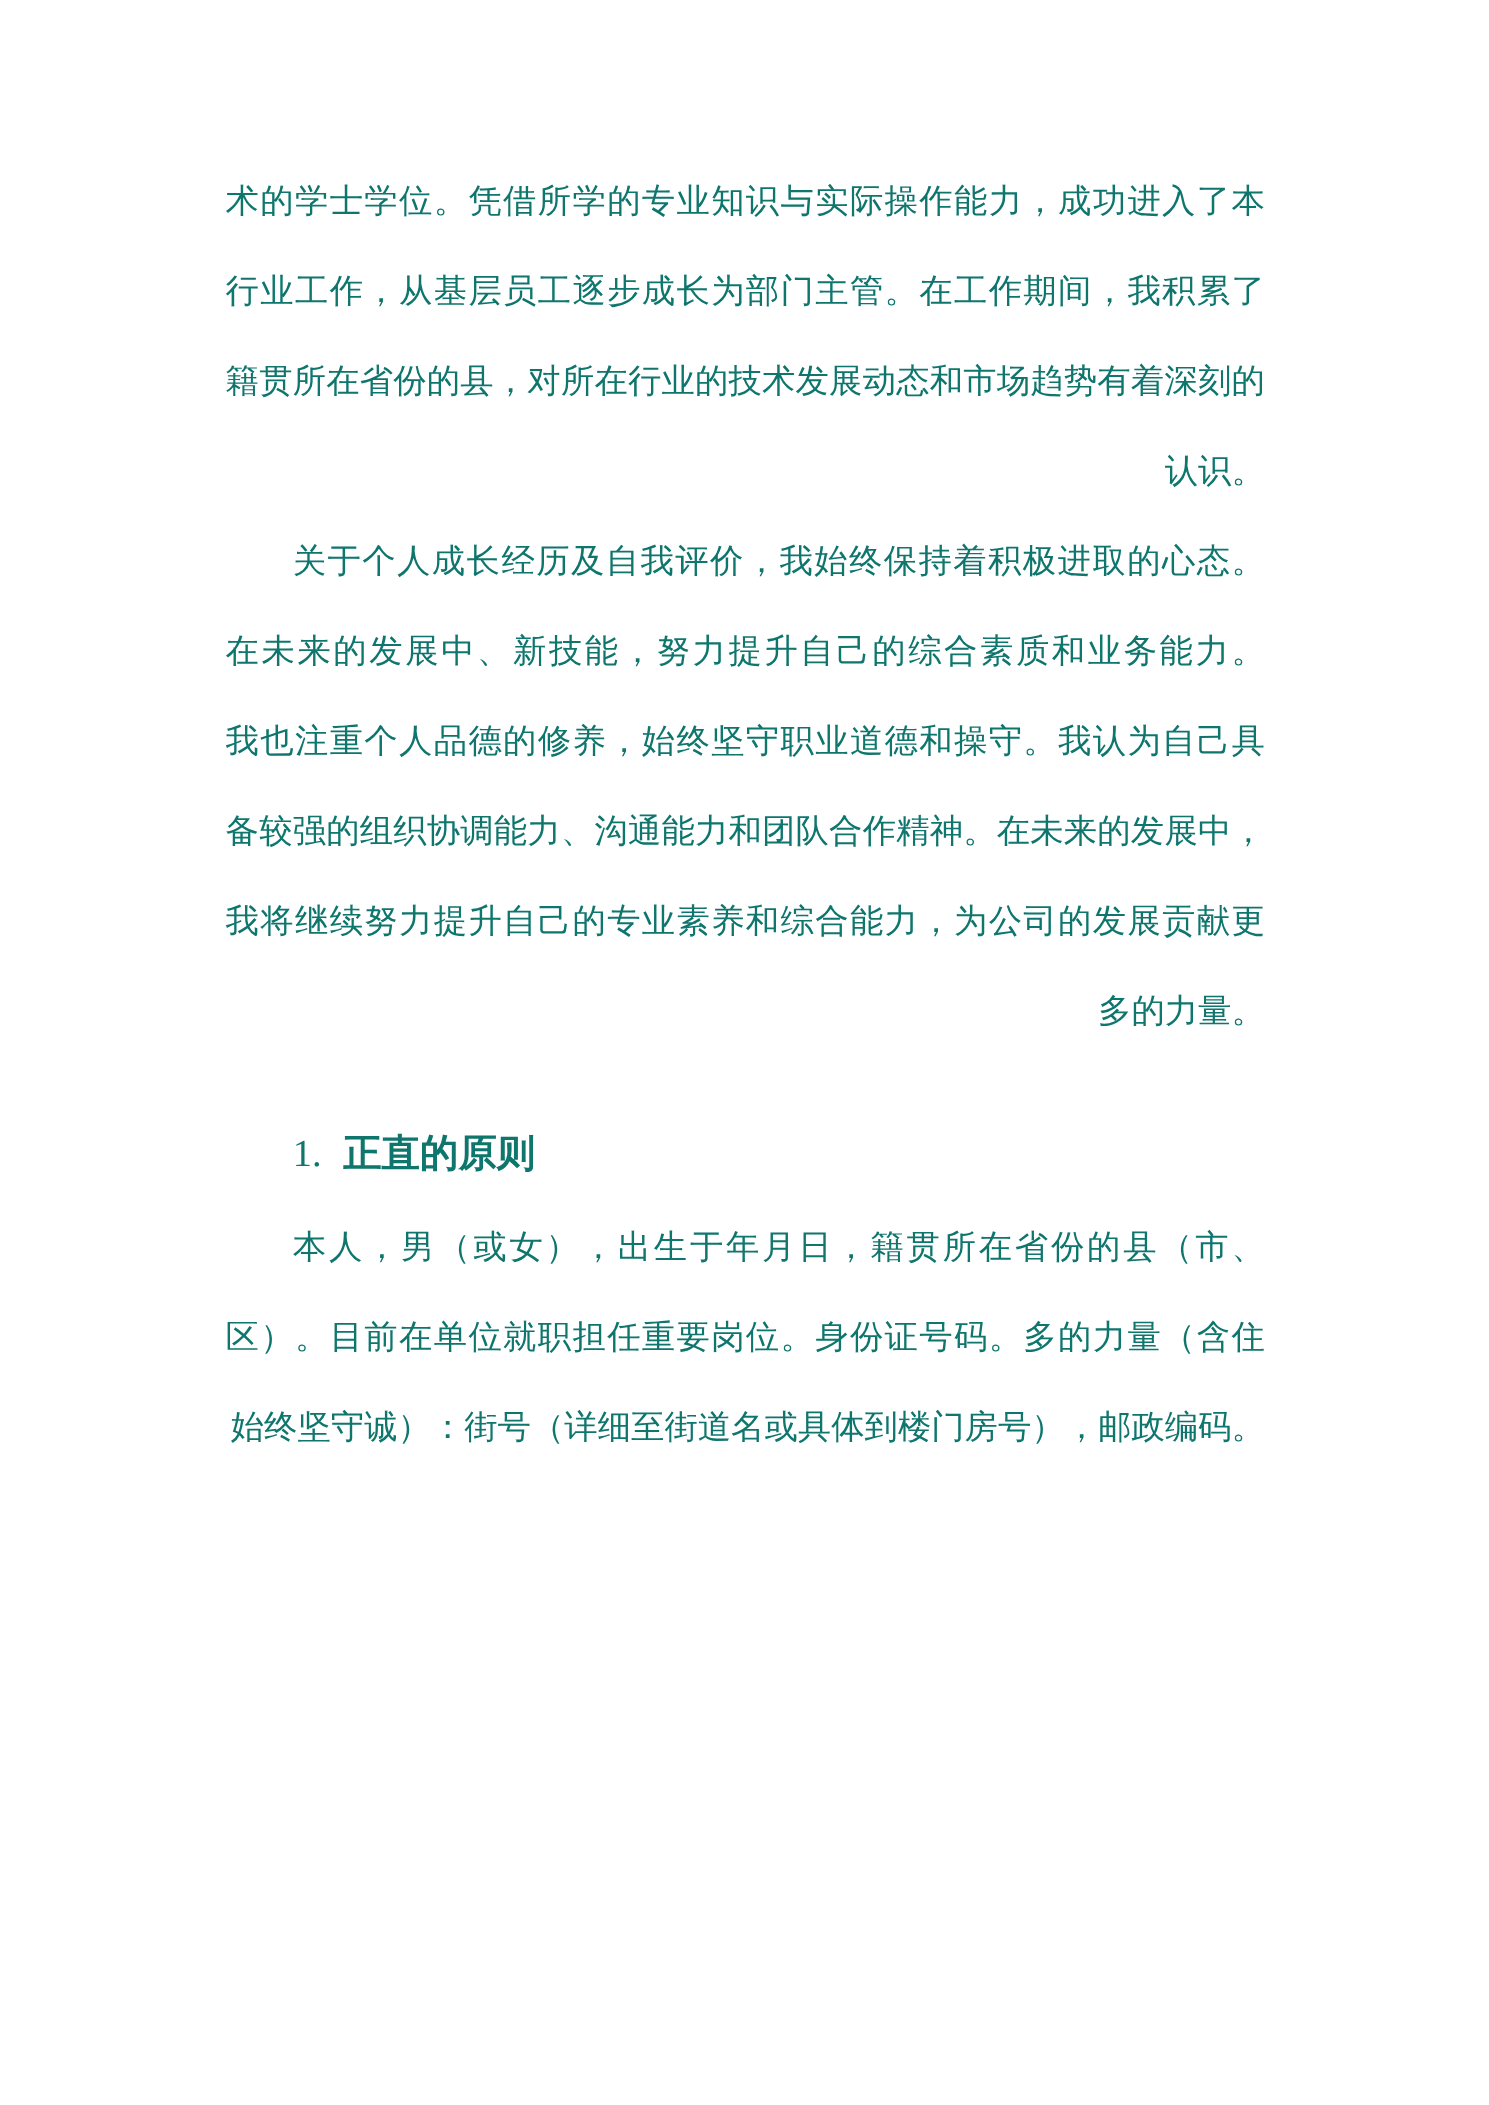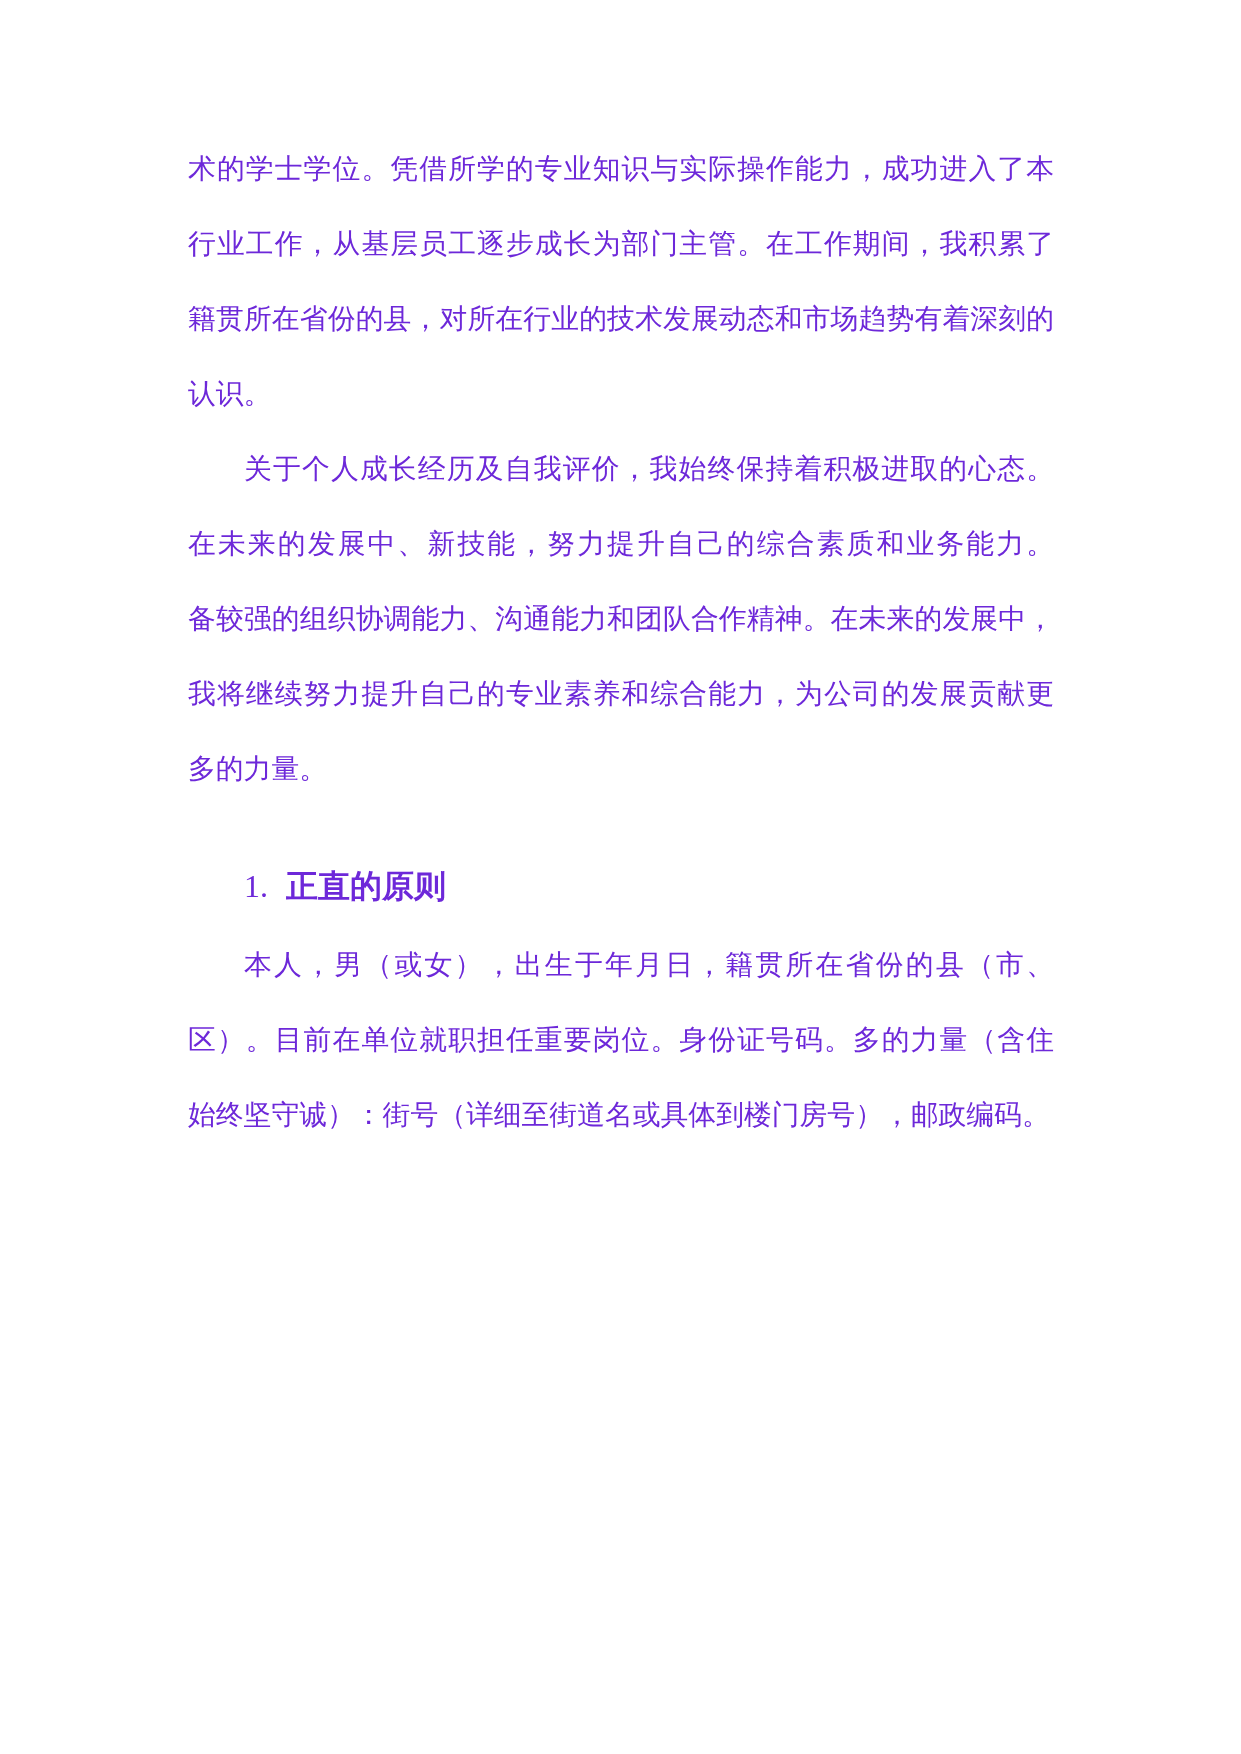--- a/index.html
+++ b/index.html
@@ -7,34 +7,35 @@
     padding: 0;
     background: #ffffff;
   }
   .page {
     position: relative;
     width: 1241px;
     height: 1754px;
     box-sizing: border-box;
     padding: 131px 187px 0 188px;
     background: #ffffff;
-    color: #6d28d9;
+    color: #0f766e;
     font-family: "Liberation Serif", "DejaVu Serif", serif;
     overflow: hidden;
   }
   .para {
     margin: 0;
   }
   .line {
     height: 75px;
     line-height: 75px;
     font-size: 27.8px;
     letter-spacing: 0;
     white-space: nowrap;
     overflow: visible;
+    text-align: right;
   }
   
   .fill {
     text-align: justify;
     text-align-last: justify;
     text-justify: inter-character;
     white-space: normal;
   }
   .indent {
     text-indent: 56px;
@@ -64,20 +65,21 @@
     <div class="line fill">术的学士学位。凭借所学的专业知识与实际操作能力，成功进入了本</div>
     <div class="line fill">行业工作，从基层员工逐步成长为部门主管。在工作期间，我积累了</div>
     <div class="line fill">籍贯所在省份的县，对所在行业的技术发展动态和市场趋势有着深刻的</div>
     <div class="line">认识。</div>
   </div>
 
 
   <div class="para">
     <div class="line fill indent">关于个人成长经历及自我评价，我始终保持着积极进取的心态。</div>
     <div class="line fill">在未来的发展中、新技能，努力提升自己的综合素质和业务能力。</div>
+    <div class="line fill">我也注重个人品德的修养，始终坚守职业道德和操守。我认为自己具</div>
     <div class="line fill">备较强的组织协调能力、沟通能力和团队合作精神。在未来的发展中，</div>
     <div class="line fill">我将继续努力提升自己的专业素养和综合能力，为公司的发展贡献更</div>
     <div class="line">多的力量。</div>
   </div>
 
   <div class="heading">
     <span class="hnum">1.</span>
     <span class="htitle">正直的原则</span>
   </div>
 

